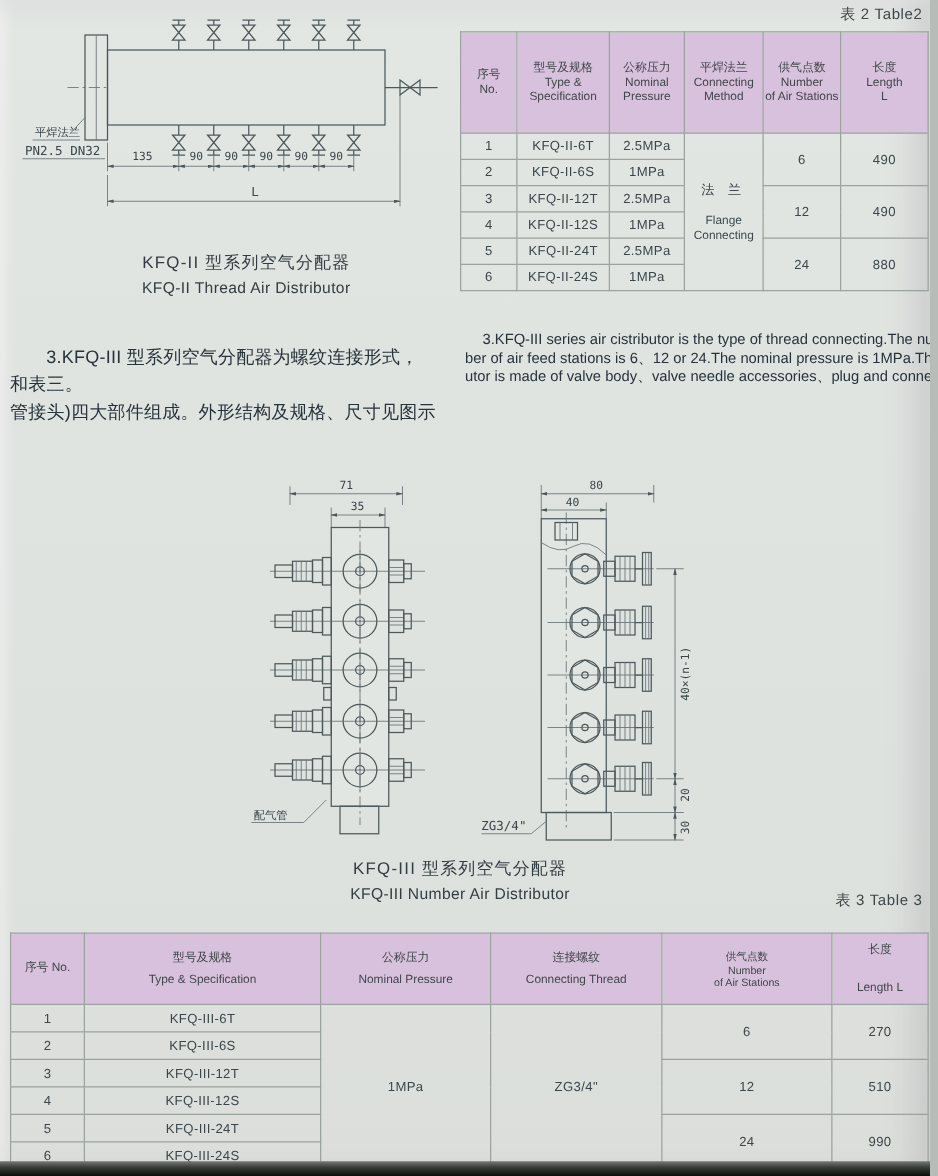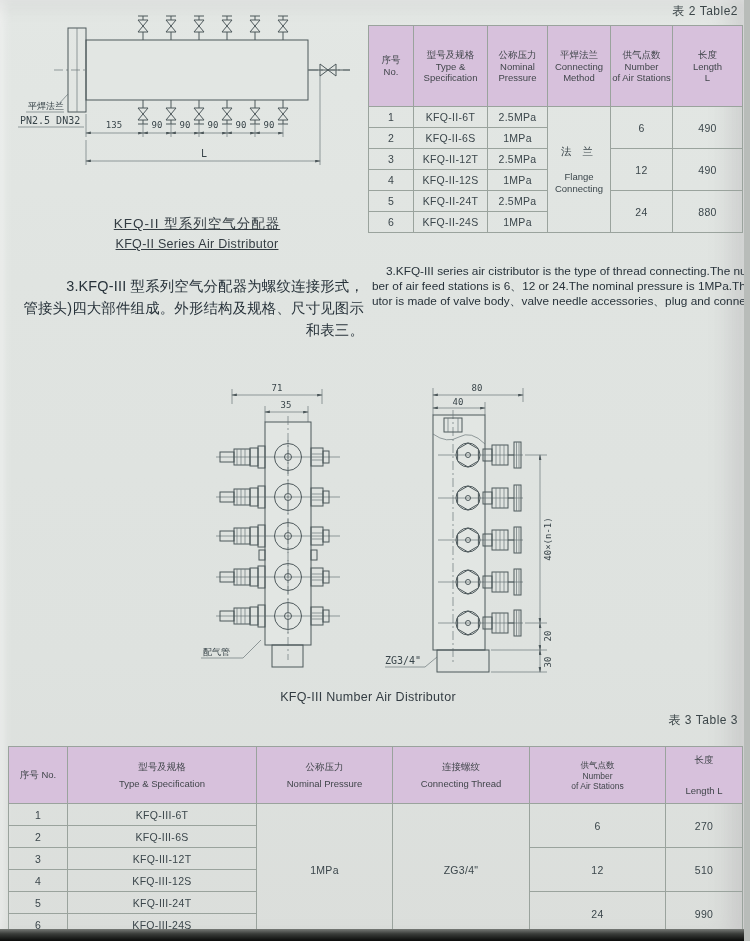--- a/index.html
+++ b/index.html
@@ -15,21 +15,21 @@
     color:#3b464b;overflow:hidden;}
   table.spec th{background:#d7c1dc;font-weight:normal;}
   .hz{font-size:9.5px;line-height:12px;color:#41464b;}
   .he{font-size:9.5px;line-height:11.5px;color:#41464b;}
   .he.sm{font-size:8.5px;line-height:10px;}
   td .cv{font-size:10.5px;letter-spacing:.3px;}
   .connect-zh{font-size:10.5px;letter-spacing:4px;margin-bottom:12px;}
   .connect-en{font-size:9.5px;line-height:12px;}
   
   .para{color:#27323a;}
-  .para .ln{white-space:nowrap;text-align:right;}
+  .para .ln{white-space:nowrap;}
   .para-zh{font-size:14.4px;line-height:21.8px;letter-spacing:.2px;}
   .para-zh .ln.first{text-indent:29px;}
   .para-en{font-size:11.8px;line-height:15.2px;}
   .para-en .ln{text-align:justify;text-align-last:justify;}
   .para-en .ln.first{text-indent:14px;}
   .para-en .ln.last{text-align-last:left;}
   
   .cap{text-align:center;color:#333c42;}
   .cap .c1{font-size:13.5px;letter-spacing:1px;}
   .cap .c2{font-size:12.5px;margin-top:4px;letter-spacing:.3px;}
@@ -127,23 +127,23 @@
 
     <g>
       <line class="lnt" x1="48" y1="101" x2="60" y2="88"></line>
       <text class="dcjk" x="20" y="103">平焊法兰</text>
       <line class="lnt" x1="18" y1="106" x2="56" y2="106"></line>
       <text class="dtx2" x="12" y="118">PN2.5 DN32</text>
       <line class="lnt" x1="10" y1="121" x2="76" y2="121"></line>
     </g>
   </svg>
 
-  <div class="abs cap" style="left:97px;top:215px;width:200px;text-decoration:underline;">
+  <div class="abs cap" style="left:97px;top:201px;width:200px;">
     <div class="c1">KFQ-II 型系列空气分配器</div>
-    <div class="c2">KFQ-II Series Air Distributor</div>
+    <div class="c2">KFQ-II Thread Air Distributor</div>
   </div>
 
   <table class="spec abs" style="left:368px;top:25px;width:374px;">
     <colgroup>
         <col style="width:45px">
         <col style="width:74px">
         <col style="width:60px">
         <col style="width:63px">
         <col style="width:62px">
         <col style="width:70px">
@@ -265,22 +265,22 @@
           </td>
         <td>
             <div class="cv">1MPa</div>
           </td>
       </tr>
     </tbody>
   </table>
 
   <div class="abs para para-zh" style="left:8px;top:276px;width:356px;">
     <div class="ln first">3.KFQ-III 型系列空气分配器为螺纹连接形式，</div>
+    <div class="ln">和表三。</div>
     <div class="ln">管接头)四大部件组成。外形结构及规格、尺寸见图示</div>
-    <div class="ln">和表三。</div>
   </div>
   <div class="abs para para-en" style="left:372px;top:264px;width:374px;">
     <div class="ln first">3.KFQ-III series air cistributor is the type of thread connecting.The num-</div>
     <div class="ln">ber of air feed stations is 6、12 or 24.The nominal pressure is 1MPa.The distrib-</div>
     <div class="ln">utor is made of valve body、valve needle accessories、plug and connector(ny-</div>
   </div>
 
   <svg class="abs" style="left:195px;top:378px;" width="190" height="295" viewBox="0 0 190 295">
     <defs>
       <marker id="ar2" markerWidth="8" markerHeight="6" refX="7" refY="2" orient="auto-start-reverse">
@@ -397,20 +397,21 @@
     </g>
 
     <g>
       <text class="dtx2" x="0" y="292">ZG3/4"</text>
       <line class="lnt" x1="0" y1="295" x2="40" y2="295"></line>
       <line class="lnt" x1="40" y1="295" x2="52" y2="285"></line>
     </g>
   </svg>
 
   <div class="abs cap" style="left:268px;top:686px;width:200px;">
+    <div class="c1">KFQ-III 型系列空气分配器</div>
     <div class="c2">KFQ-III Number Air Distributor</div>
   </div>
 
   <div class="abs tag" style="top:712px;right:6px;">表 3 Table 3</div>
 
   <table class="spec abs" style="left:8px;top:746px;width:734px;">
     <colgroup>
         <col style="width:59px">
         <col style="width:189px">
         <col style="width:136px">

